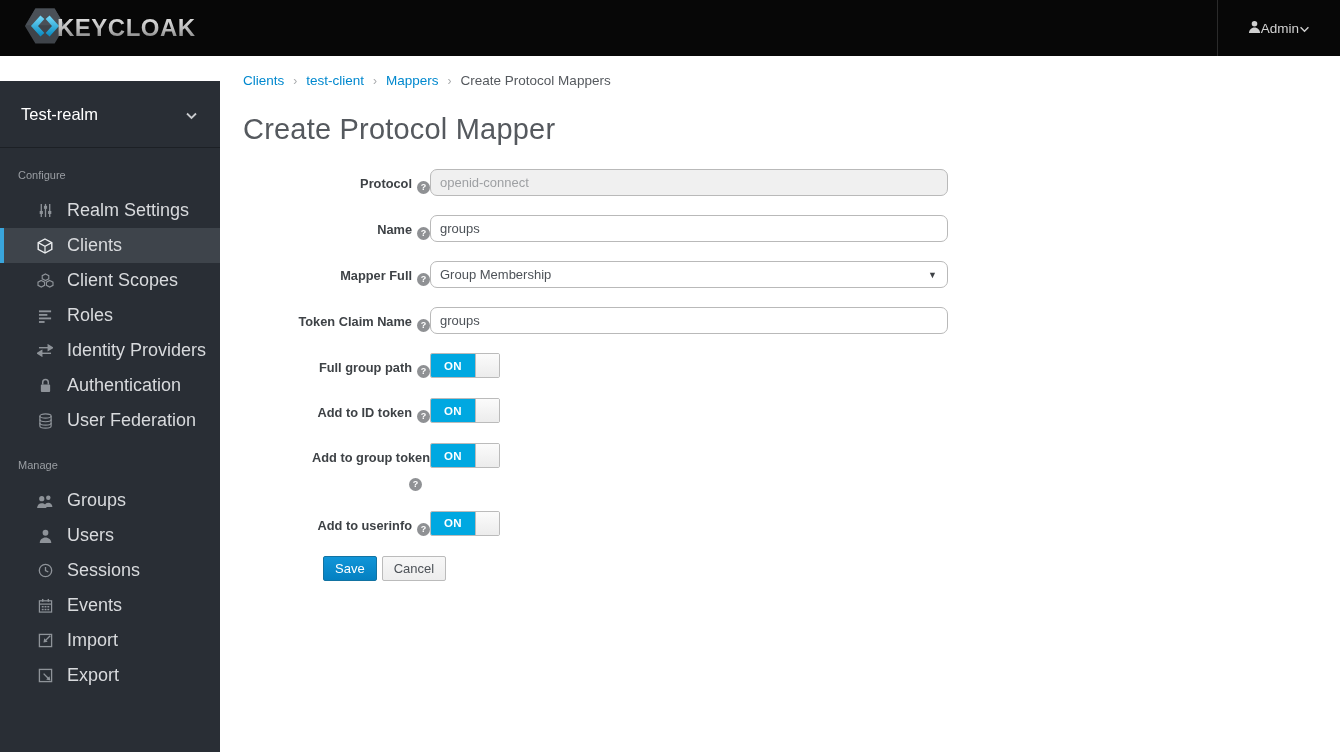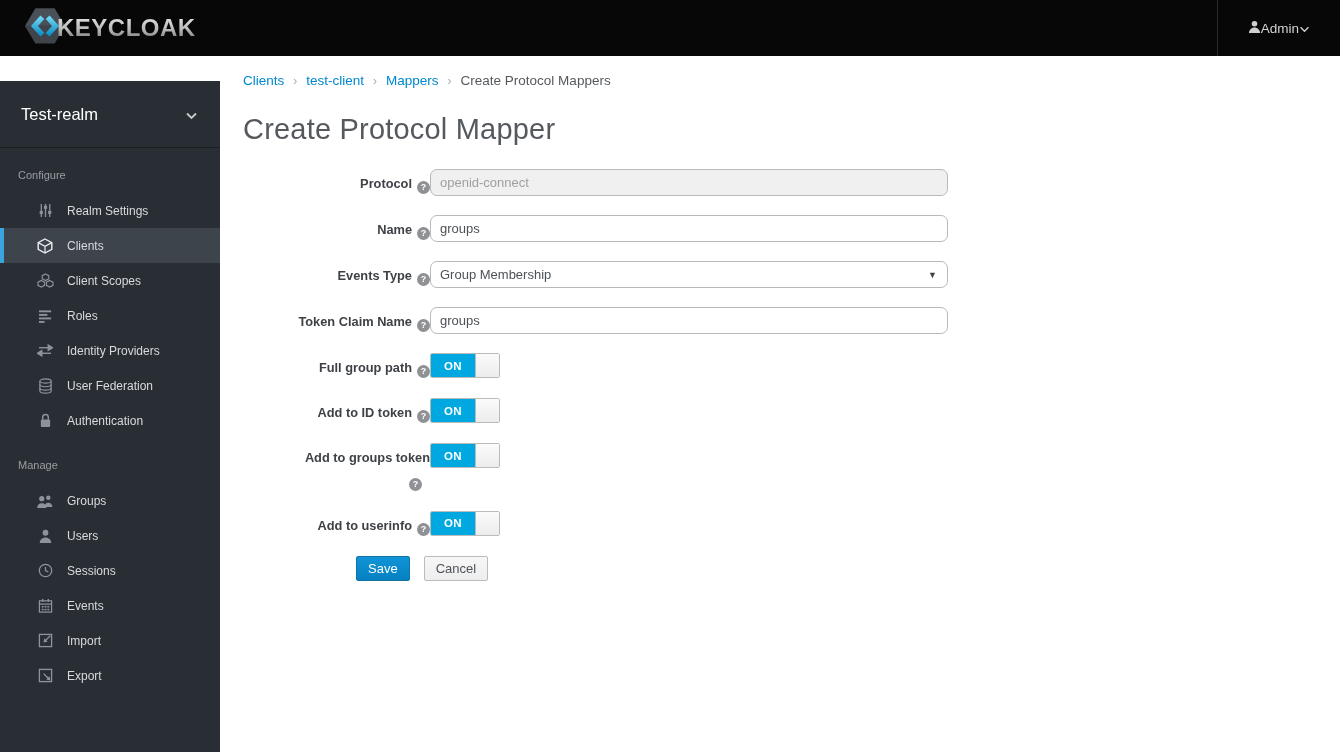--- a/index.html
+++ b/index.html
@@ -12,21 +12,21 @@
                 background:linear-gradient(180deg,#e9e9e9 0%,#b9b9b9 55%,#6e6e6e 100%);
                 -webkit-background-clip:text; background-clip:text; color:transparent; }
   .nav-user { display:flex; align-items:center; gap:0; color:#d2d2d2; font-size:13.5px; padding:0 30px; border-left:1px solid #2a2a2a; cursor:pointer; }
   .nav-user svg { color:#cfcfcf; }
 
   
   .sidebar { position:fixed; top:56px; left:0; bottom:0; width:220px; background:#292e35; z-index:10;margin-top:25px; }
   .realm-selector { height:67px; display:flex; align-items:center; justify-content:space-between; padding:0 22px 0 21px; color:#fff; font-size:16.5px; border-bottom:1px solid #1c2025; cursor:pointer; }
   .realm-selector svg { color:#c9cbce; }
   .nav-section-label { color:#9a9ea3; font-size:11px; padding:21px 20px 12px 18px; }
-  .nav-item { display:flex; align-items:center; height:35px; padding-left:32px; border-left:4px solid transparent; color:#d8dadd; font-size:12px; cursor:pointer; }
+  .nav-item { display:flex; align-items:center; height:35px; padding-left:32px; border-left:4px solid transparent; color:#d8dadd; font-size:18px; cursor:pointer; }
   .nav-item.active { background:#3e444b; border-left-color:#39a5dc; }
   .nav-item .icon { width:18px; display:flex; justify-content:center; align-items:center; color:#8e9399; margin-right:13px; flex:none; }
   .nav-item.active .icon { color:#eceef0; }
 
   
   .main { margin:56px 0 0 220px; padding:17px 24px 24px 23px; background:#fff; height:696px; }
   .breadcrumb { display:flex; align-items:center; gap:9px; font-size:13.5px; }
   .breadcrumb a { color:var(--accent,#0088ce); text-decoration:none; cursor:pointer; }
   .crumb-sep { color:#a9abad; font-size:12px; }
   .crumb-current { color:#55595e; }
@@ -41,21 +41,21 @@
   .control-col { width:518px; position:relative; }
   .form-control { width:518px; height:27px; border:1px solid #b9b9b9; border-radius:7px; padding:0 9px; font-size:13px; color:#4d5258; font-family:inherit; background:#fff; }
   .form-control:disabled { background:#f0f0f0; color:#9ea0a3; }
   select.form-control { -webkit-appearance:none; appearance:none; cursor:pointer; }
   .caret { position:absolute; right:11px; top:9px; font-size:9px; color:#3e4246; pointer-events:none; }
 
   .switch { display:inline-flex; width:70px; height:25px; border:1px solid #bbb; border-radius:2px; overflow:hidden; cursor:pointer; }
   .switch-on { flex:1; background:var(--toggle,#00a8e1); color:#fff; font-weight:bold; font-size:11.5px; display:flex; align-items:center; justify-content:center; letter-spacing:.3px; }
   .switch-handle { width:24px; background:linear-gradient(#fbfbfb,#ececec); border-left:1px solid #bbb; }
 
-  .btn-row { display:flex; margin-left:113px; margin-top:20px; gap:14px;align-items:center; }
+  .btn-row { display:flex; margin-left:80px; margin-top:20px; gap:5px;align-items:center; }
   .btn { font-size:13px; padding:4px 11px; border-radius:2px; cursor:pointer; font-family:inherit; }
   .btn-primary { background:linear-gradient(#1095d8,#0480c1); border:1px solid #1273a2; color:#fff; }
   .btn-default { background:linear-gradient(#f7f7f7,#ededed); border:1px solid #bbb; color:#4d5258; }
 </style>
 </head>
 <body>
 
 <header class="navbar">
   <div class="brand">
     <span>
@@ -160,39 +160,39 @@
               <polygon points="12,1.2 16.5,4 12,6.8"></polygon>
               <line x1="15" y1="10" x2="4" y2="10"></line>
               <polygon points="5,7.2 0.5,10 5,12.8"></polygon>
             </g>
           </svg>
         </span>
         <span>Identity Providers</span>
       </div>
       <div class="nav-item">
         <span class="icon">
+          <svg width="13" height="15" viewBox="0 0 14 16">
+            <path d="M4 7 V4.6 a3 3 0 0 1 6 0 V7" fill="none" stroke="currentColor" stroke-width="1.6"></path>
+            <rect x="2" y="7" width="10" height="8" rx="1" fill="currentColor"></rect>
+          </svg>
+        </span>
+        <span>Authentication</span>
+      </div>
+      <div class="nav-item">
+        <span class="icon">
           <svg width="15" height="16" viewBox="0 0 16 17">
             <g fill="none" stroke="currentColor" stroke-width="1.3">
               <ellipse cx="8" cy="3.2" rx="6" ry="2.3"></ellipse>
               <path d="M2 3.2 V13.8 C2 15.1 4.7 16.1 8 16.1 C11.3 16.1 14 15.1 14 13.8 V3.2"></path>
               <path d="M2 7 C2 8.3 4.7 9.3 8 9.3 C11.3 9.3 14 8.3 14 7"></path>
               <path d="M2 10.5 C2 11.8 4.7 12.8 8 12.8 C11.3 12.8 14 11.8 14 10.5"></path>
             </g>
           </svg>
         </span>
         <span>User Federation</span>
-      </div>
-      <div class="nav-item">
-        <span class="icon">
-          <svg width="13" height="15" viewBox="0 0 14 16">
-            <path d="M4 7 V4.6 a3 3 0 0 1 6 0 V7" fill="none" stroke="currentColor" stroke-width="1.6"></path>
-            <rect x="2" y="7" width="10" height="8" rx="1" fill="currentColor"></rect>
-          </svg>
-        </span>
-        <span>Authentication</span>
       </div>
       <div class="nav-section-label">Manage</div>
       <div class="nav-item">
         <span class="icon">
           <svg width="17" height="14" viewBox="0 0 18 15">
             <g fill="currentColor">
               <circle cx="12" cy="4" r="2.4"></circle>
               <path d="M7.6 14 c0-2.8 2-4.7 4.4-4.7 s4.4 1.9 4.4 4.7z"></path>
               <circle cx="5" cy="5" r="2.8"></circle>
               <path d="M0 15 c0-3.1 2.2-5.2 5-5.2 s5 2.1 5 5.2z"></path>
@@ -275,21 +275,21 @@
   <form id="mapper-form">
       <div class="form-group">
         <label class="label-col"><span>Protocol</span><span class="help">?</span></label>
         <div class="control-col"><input type="text" class="form-control" disabled="" value="openid-connect" style=""></div>
       </div>
       <div class="form-group">
         <label class="label-col"><span>Name</span><span class="help">?</span></label>
         <div class="control-col"><input type="text" class="form-control" value="groups" style=""></div>
       </div>
       <div class="form-group">
-        <label class="label-col"><span>Events Type</span><span class="help">?</span></label>
+        <label class="label-col"><span>Mapper Full</span><span class="help">?</span></label>
         <div class="control-col"><select class="form-control"><option>Group Membership</option></select><span class="caret">▼</span></div>
       </div>
       <div class="form-group">
         <label class="label-col"><span>Token Claim Name</span><span class="help">?</span></label>
         <div class="control-col"><input type="text" class="form-control" value="groups" style=""></div>
       </div>
       <div class="form-group toggle-row">
         <label class="label-col"><span>Full group path</span><span class="help">?</span></label>
         <div class="control-col"><div class="switch">
             <div class="switch-on">ON</div>
@@ -297,21 +297,21 @@
           </div></div>
       </div>
       <div class="form-group toggle-row">
         <label class="label-col"><span>Add to ID token</span><span class="help">?</span></label>
         <div class="control-col"><div class="switch">
             <div class="switch-on">ON</div>
             <div class="switch-handle"></div>
           </div></div>
       </div>
       <div class="form-group toggle-row">
-        <label class="label-col"><span>Add to groups token</span><div class="help-line"><span class="help">?</span></div></label>
+        <label class="label-col"><span>Add to group token</span><div class="help-line"><span class="help">?</span></div></label>
         <div class="control-col"><div class="switch">
             <div class="switch-on">ON</div>
             <div class="switch-handle"></div>
           </div></div>
       </div>
       <div class="form-group toggle-row">
         <label class="label-col"><span>Add to userinfo</span><span class="help">?</span></label>
         <div class="control-col"><div class="switch">
             <div class="switch-on">ON</div>
             <div class="switch-handle"></div>

